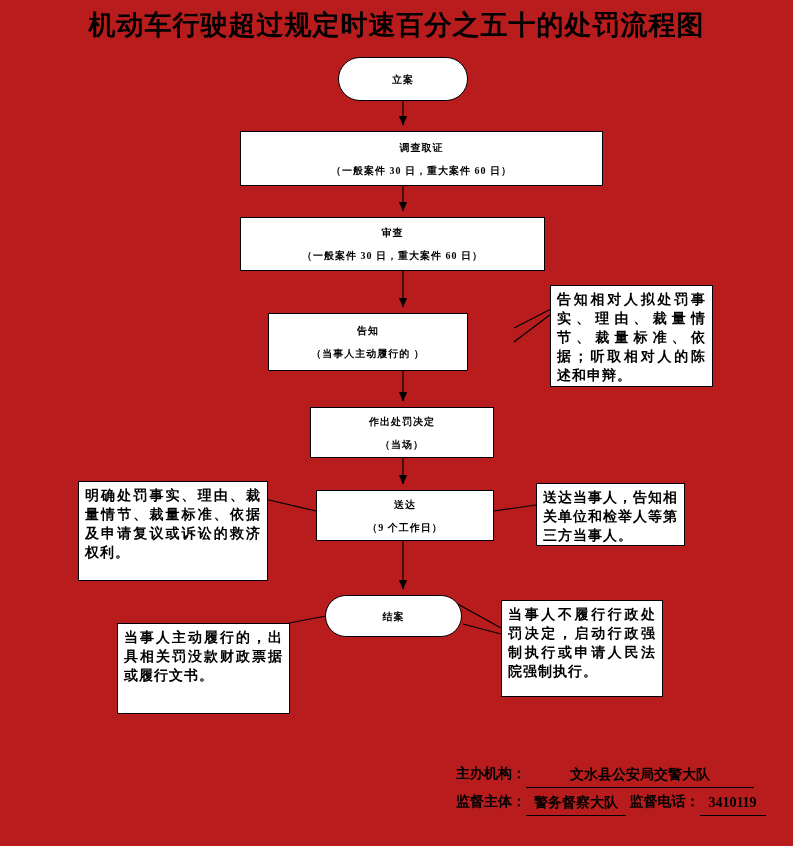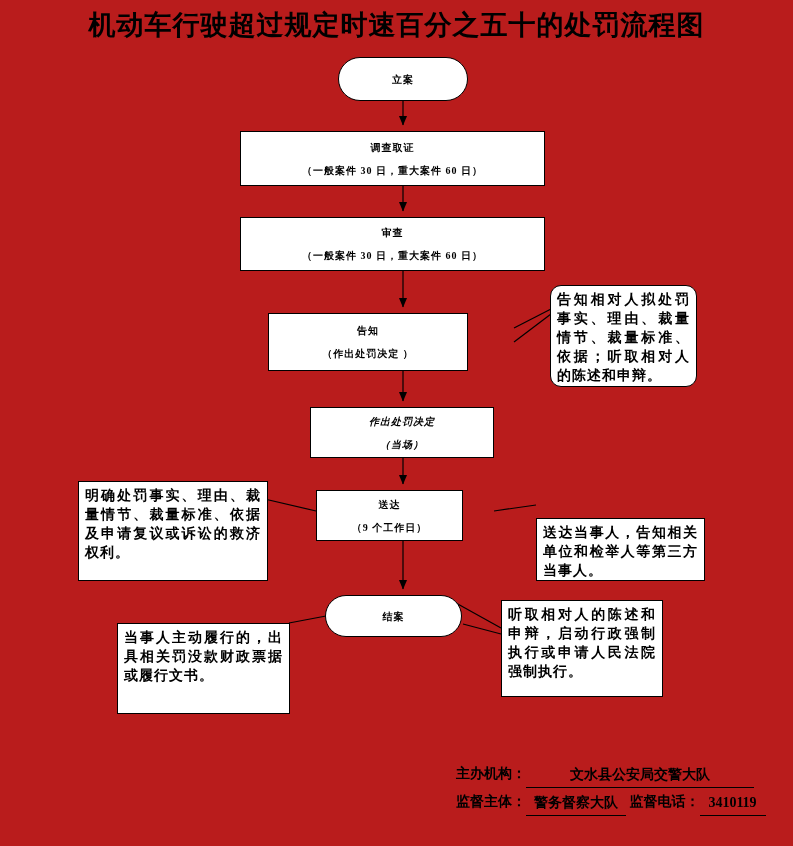--- a/index.html
+++ b/index.html
@@ -65,58 +65,58 @@
       <line x1="289" y1="623" x2="326" y2="616"></line>
       <line x1="456" y1="603" x2="501" y2="628"></line>
       <line x1="463" y1="624" x2="501" y2="634"></line>
     </g>
   </svg>
 
   <div class="node stadium" style="left:338px;top:57px;width:130px;height:44px;">
     <span>立案</span>
   </div>
 
-  <div class="node" style="left:240px;top:131px;width:305px;height:55px;text-align:center;">
+  <div class="node" style="left:240px;top:131px;width:363px;height:55px;text-align:center;">
     <span>调查取证</span>
     <span>（一般案件 30 日，重大案件 60 日）</span>
   </div>
 
   <div class="node" style="left:240px;top:217px;width:305px;height:54px;">
     <span>审查</span>
     <span>（一般案件 30 日，重大案件 60 日）</span>
   </div>
 
   <div class="node" style="left:268px;top:313px;width:200px;height:58px;">
     <span>告知</span>
-    <span>（作出处罚决定 ）</span>
+    <span>（当事人主动履行的 ）</span>
   </div>
 
-  <div class="node" style="left:310px;top:407px;width:184px;height:51px;font-style:italic;">
+  <div class="node" style="left:310px;top:407px;width:184px;height:51px;">
     <span>作出处罚决定</span>
     <span>（当场）</span>
   </div>
 
-  <div class="node" style="left:316px;top:490px;width:147px;height:51px;">
+  <div class="node" style="left:316px;top:490px;width:178px;height:51px;">
     <span>送达</span>
     <span>（9 个工作日）</span>
   </div>
 
   <div class="node stadium" style="left:325px;top:595px;width:137px;height:42px;text-align:center;">
     <span>结案</span>
   </div>
 
-  <div class="note" style="left:550px;top:285px;width:147px;height:102px;border-radius:11px;">告知相对人拟处罚事实、理由、裁量情节、裁量标准、依据；听取相对人的陈述和申辩。</div>
+  <div class="note" style="left:550px;top:285px;width:163px;height:102px;">告知相对人拟处罚事实、理由、裁量情节、裁量标准、依据；听取相对人的陈述和申辩。</div>
 
   <div class="note" style="left:78px;top:481px;width:190px;height:100px;">明确处罚事实、理由、裁量情节、裁量标准、依据及申请复议或诉讼的救济权利。</div>
 
-  <div class="note" style="left:536px;top:483px;width:169px;height:63px;margin-top:35px;">送达当事人，告知相关单位和检举人等第三方当事人。</div>
+  <div class="note" style="left:536px;top:483px;width:149px;height:63px;">送达当事人，告知相关单位和检举人等第三方当事人。</div>
 
   <div class="note" style="left:117px;top:595px;width:173px;height:91px;margin-top:28px;">当事人主动履行的，出具相关罚没款财政票据或履行文书。</div>
 
-  <div class="note" style="left:501px;top:600px;width:162px;height:97px;">听取相对人的陈述和申辩，启动行政强制执行或申请人民法院强制执行。</div>
+  <div class="note" style="left:501px;top:600px;width:162px;height:97px;">当事人不履行行政处罚决定，启动行政强制执行或申请人民法院强制执行。</div>
 
   <div class="footer">
     <div>
       <span>主办机构：</span><span class="u" style="width:228px;">文水县公安局交警大队</span>
     </div>
     <div>
       <span>监督主体：</span><span class="u" style="width:100px;">警务督察大队</span>
       <span>监督电话：</span><span class="u" style="width:66px;">3410119</span>
     </div>
   </div>

